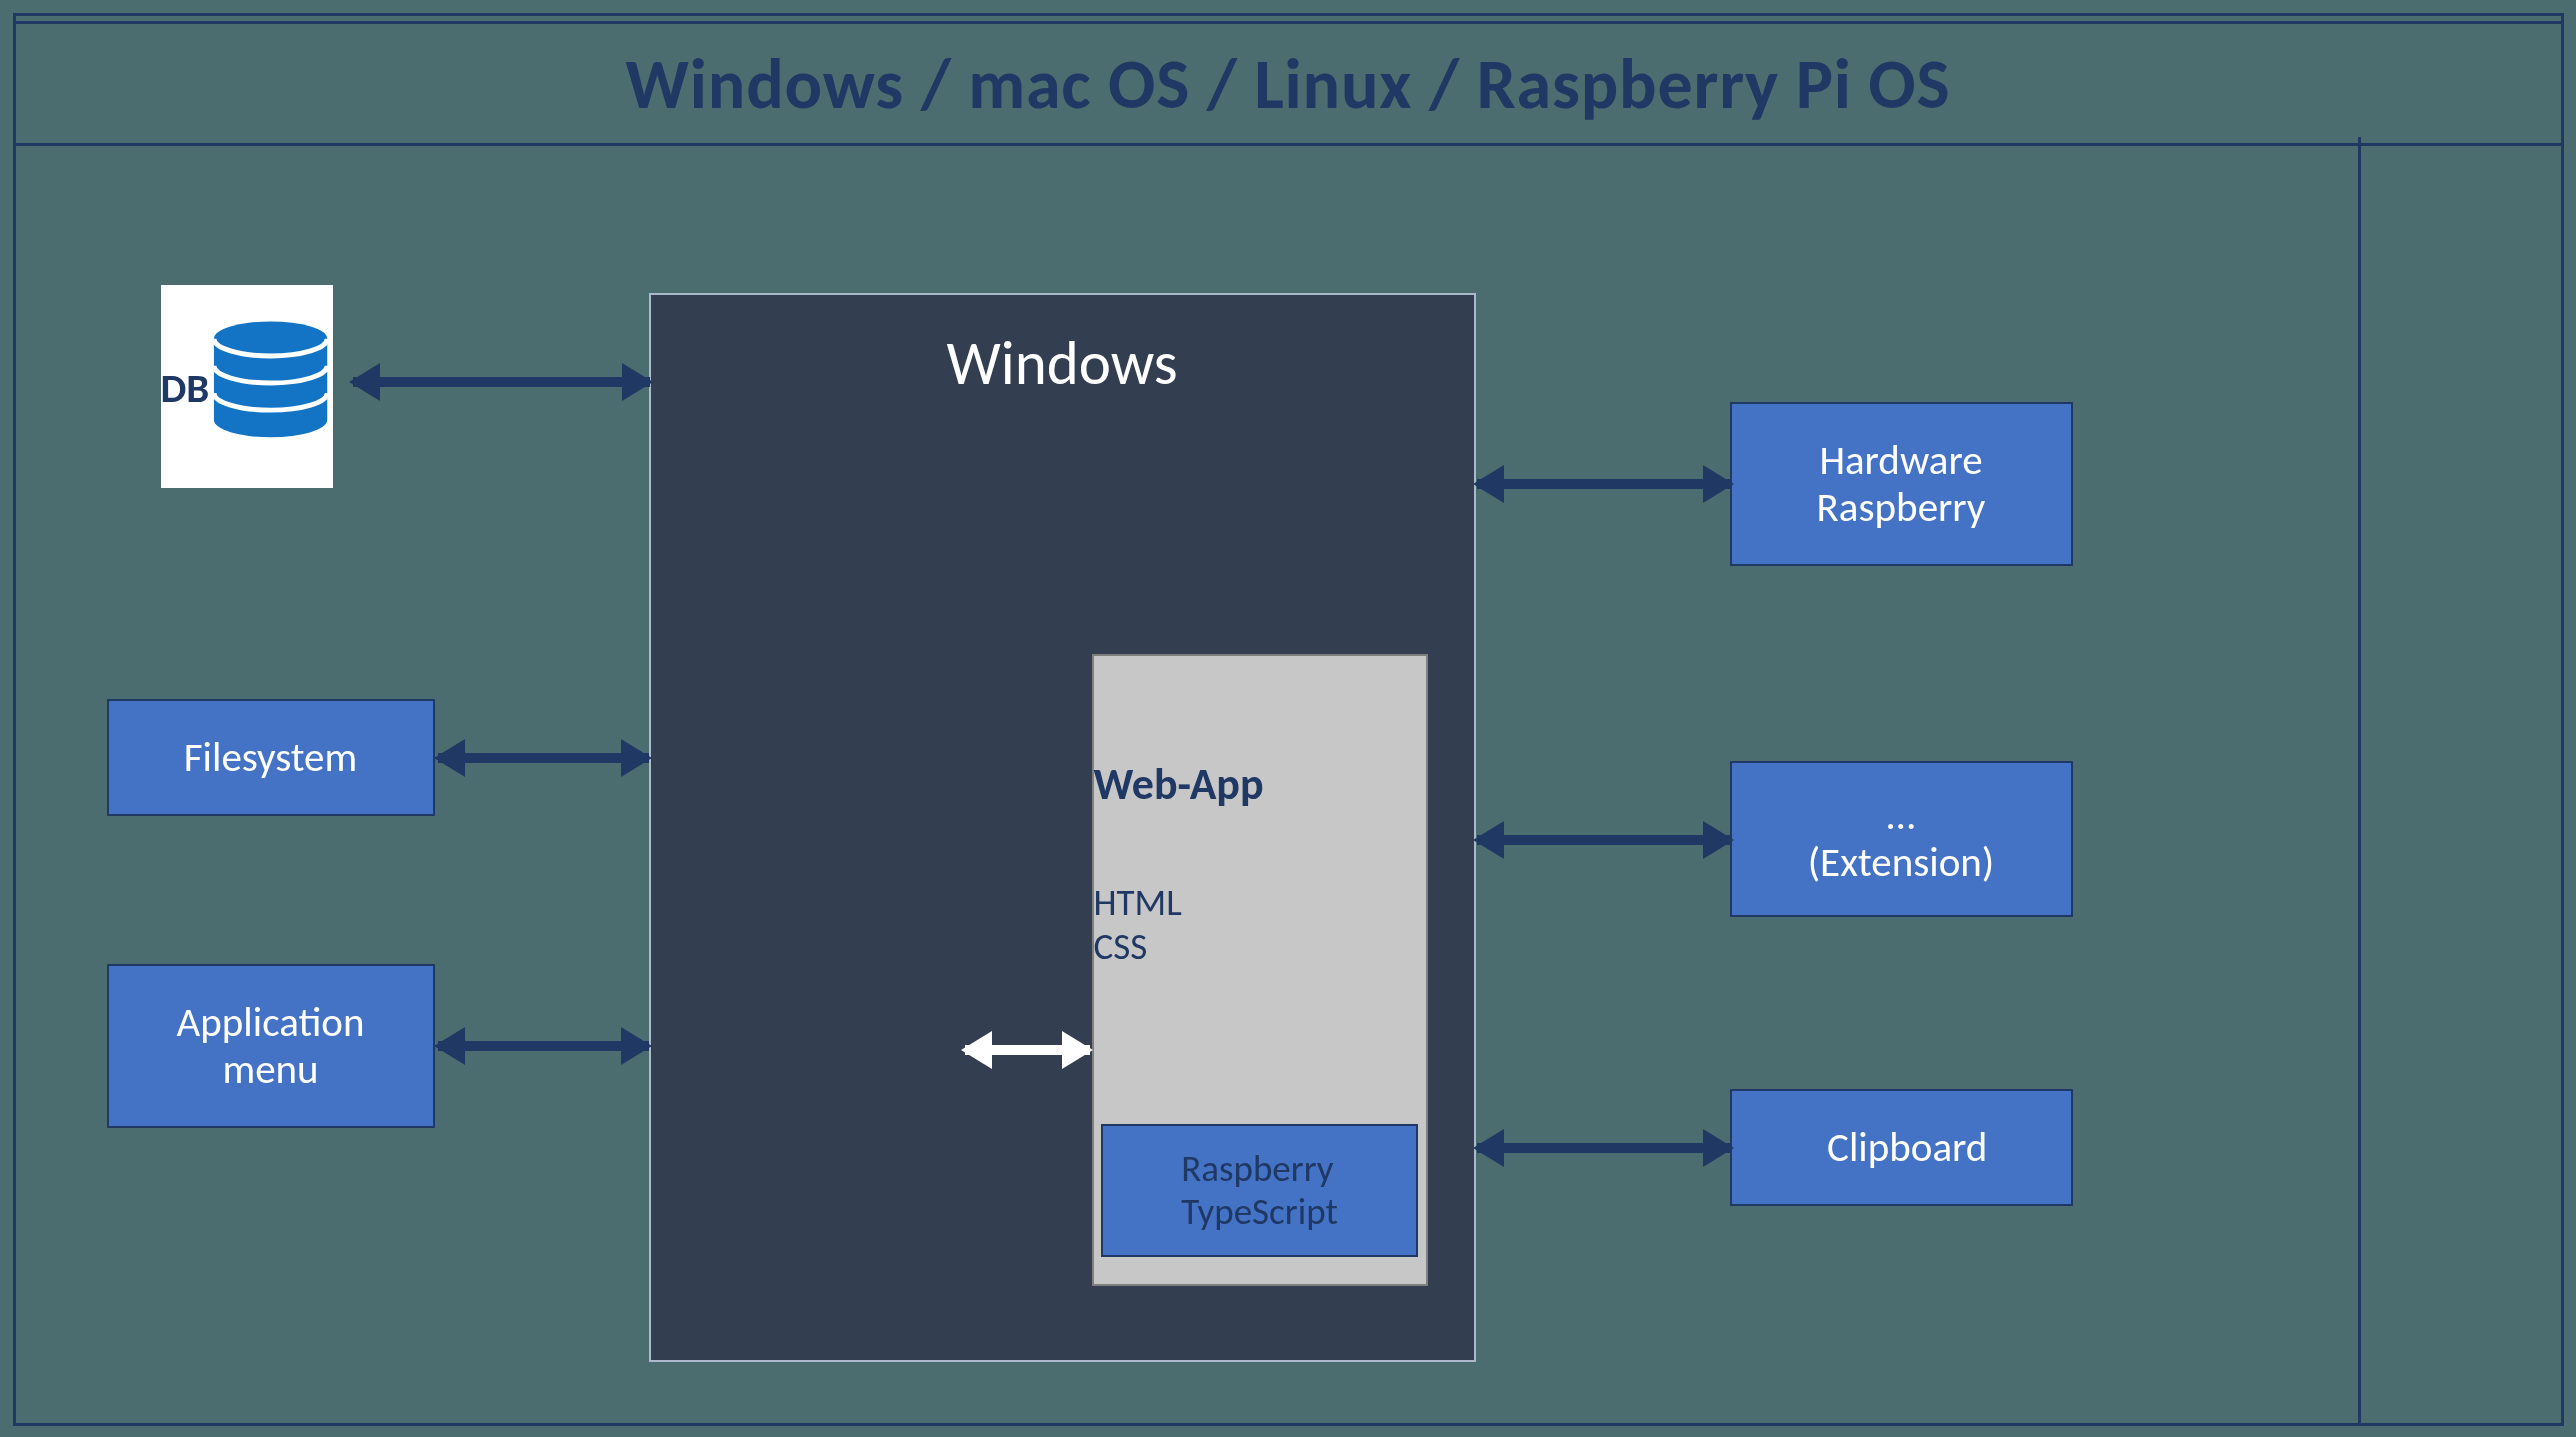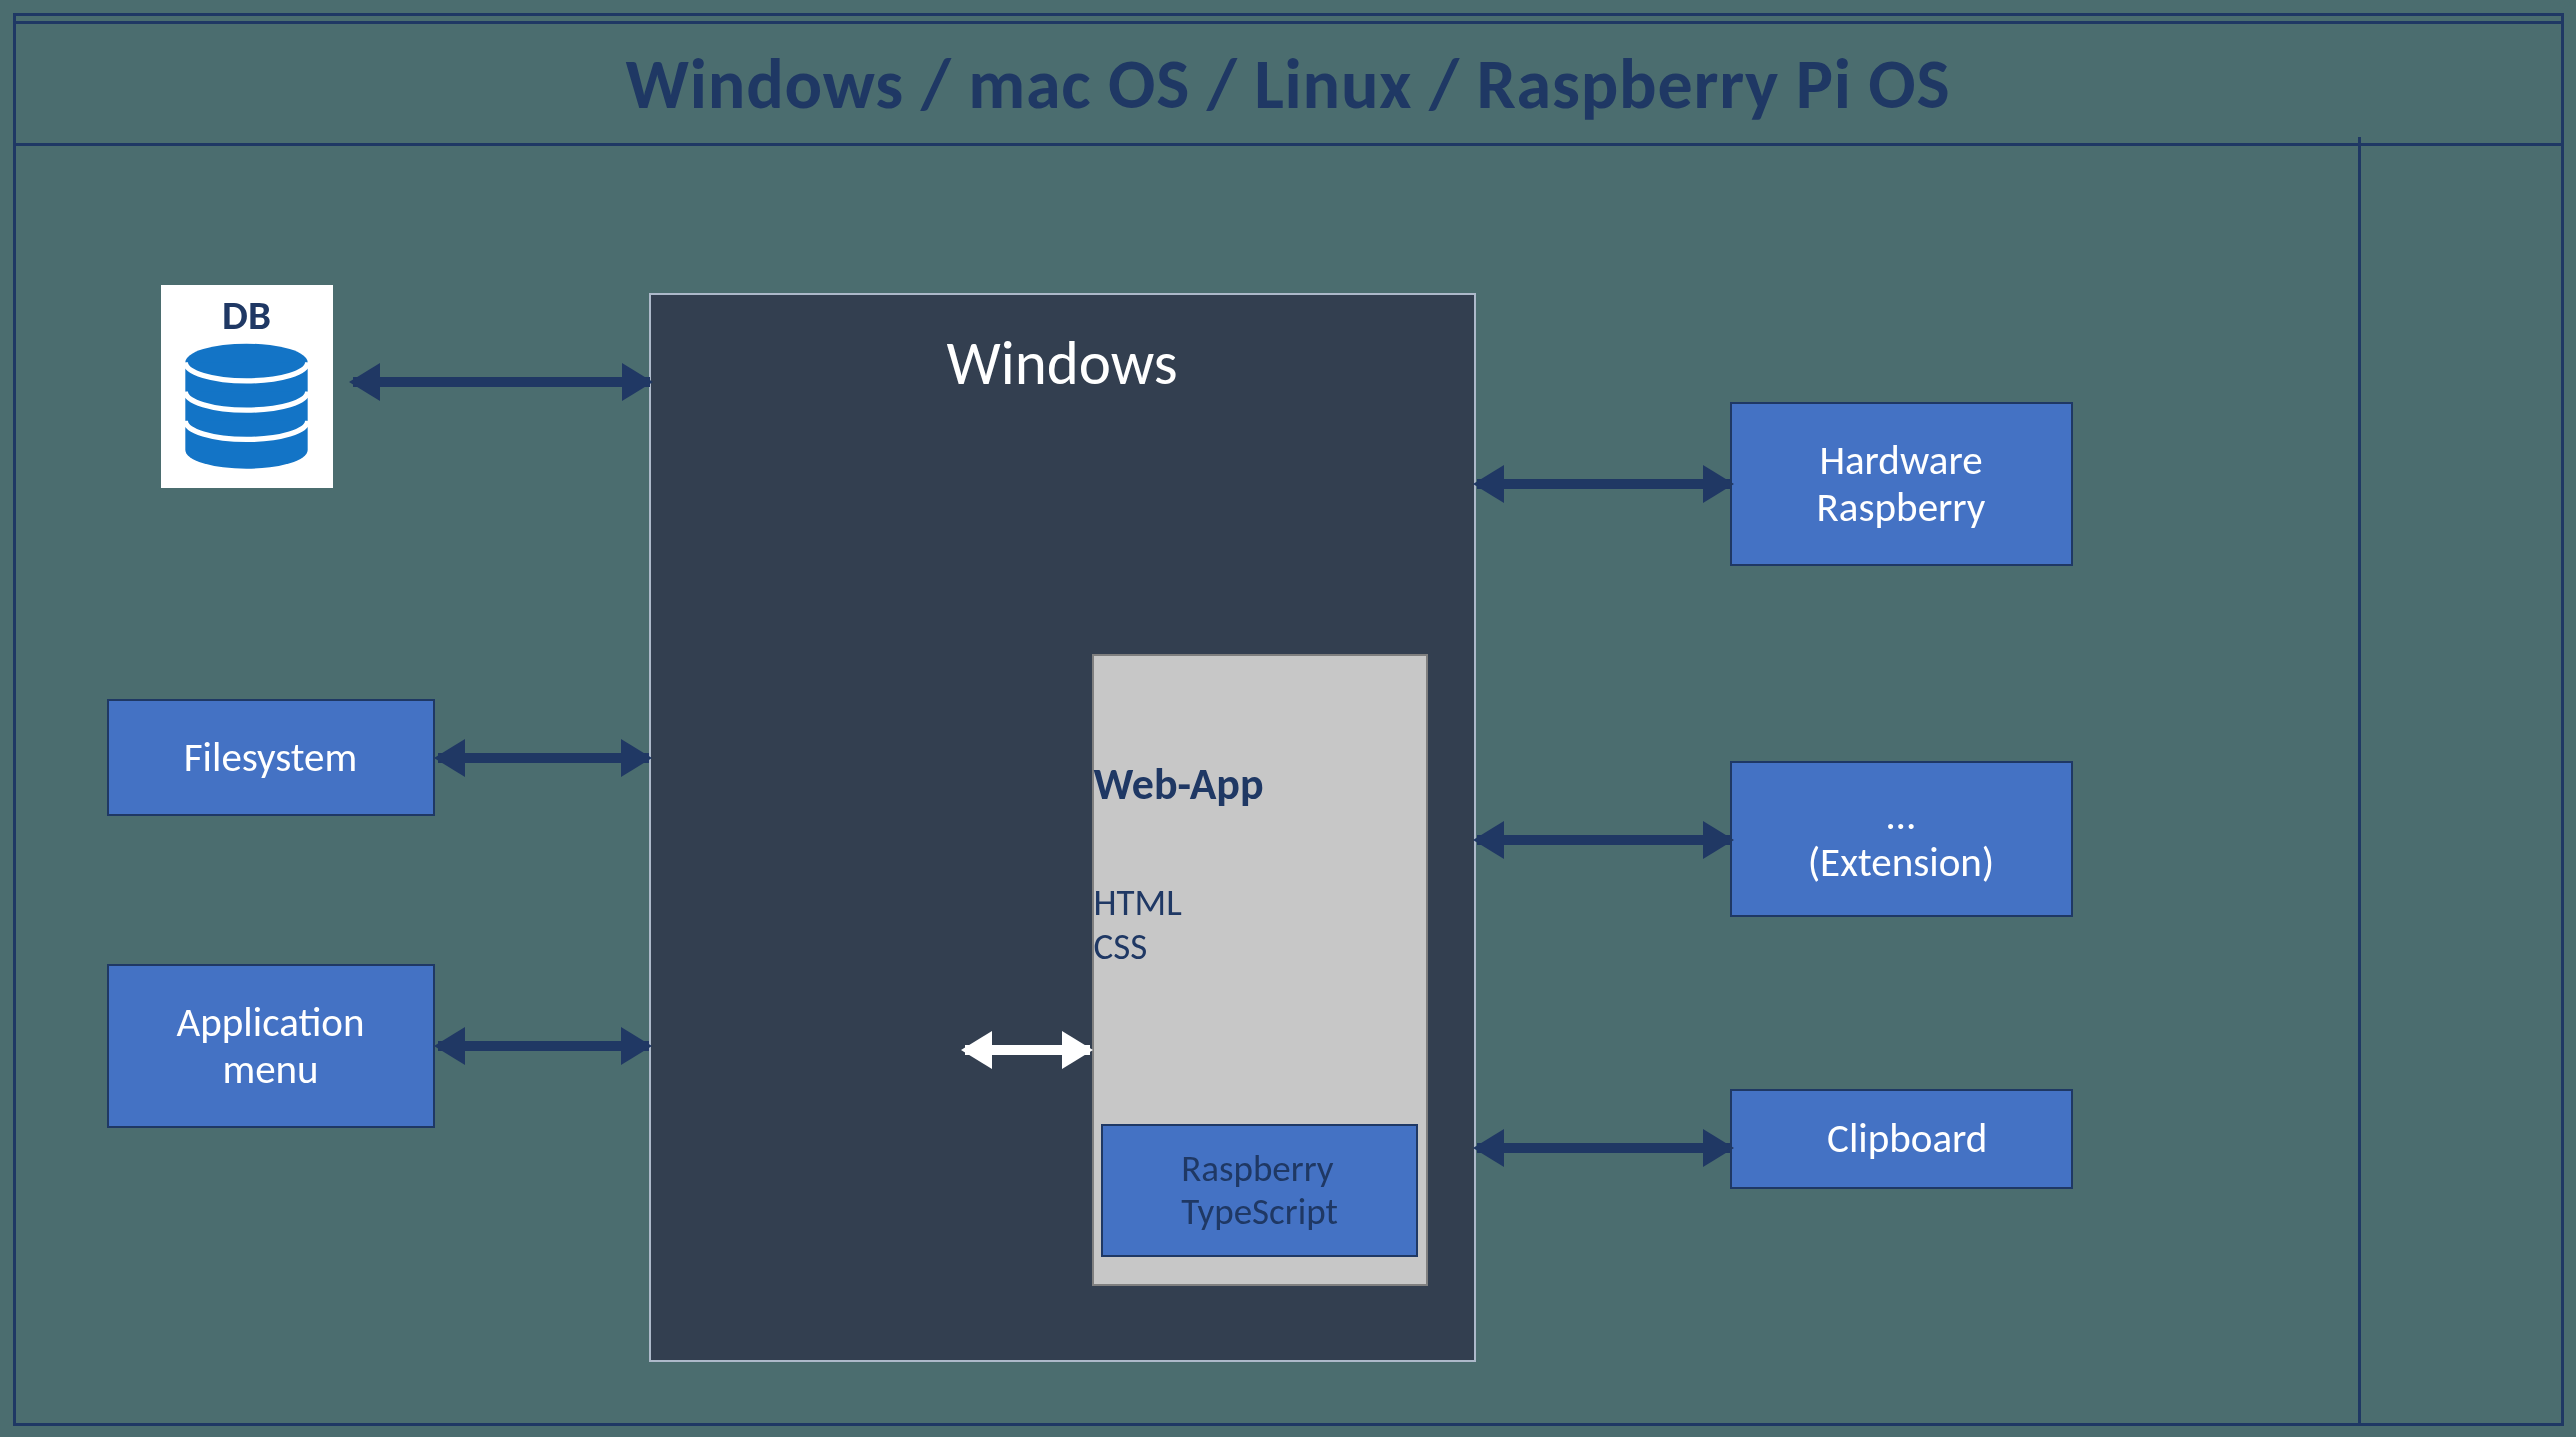--- a/index.html
+++ b/index.html
@@ -55,21 +55,21 @@
     text-align: center;
     line-height: 1.15;
     padding: 6.2px 15.6px;
   }
   .db-icon-wrap {
     position: absolute;
     left: 148px; top: 148px;
     width: 172px; height: 203px;
     background: #ffffff;
     display: flex;
-    flex-direction: column;
+    flex-direction: row;
     align-items: center;
     justify-content: flex-start;
   }
   .db-label {
     color: #1f3864;
     font-weight: 700;
     font-size: 41px;
     margin-top: 4.7px;
     margin-bottom: 1.6px;
   }
@@ -180,21 +180,21 @@
   </div>
 
   <div class="box" style="left:94px; top:562px; width:328px; height:117px;">Filesystem</div>
   <div class="box" style="left:94px; top:827px; width:328px; height:164px; white-space:pre-line;">Application
 menu</div>
 
   <div class="box" style="left:1717px; top:265px; width:343px; height:164px; white-space:pre-line;">Hardware
 Raspberry</div>
   <div class="box" style="left:1717px; top:624px; width:343px; height:156px; white-space:pre-line;">…
 (Extension)</div>
-  <div class="box" style="left:1717px; top:952px; width:343px; height:100px;padding-left:28px;">Clipboard</div>
+  <div class="box" style="left:1717px; top:952px; width:343px; height:117px;padding-left:28px;">Clipboard</div>
 
   <div class="miletus-frame">
     <span class="miletus-title">Windows</span>
 
     <div class="webapp-box">
       <div class="webapp-title">Web-App</div>
       <div class="webapp-sub" style="white-space:pre-line;">HTML
 CSS</div>
       <div class="js-box" style="white-space:pre-line;">Raspberry
 TypeScript</div>

